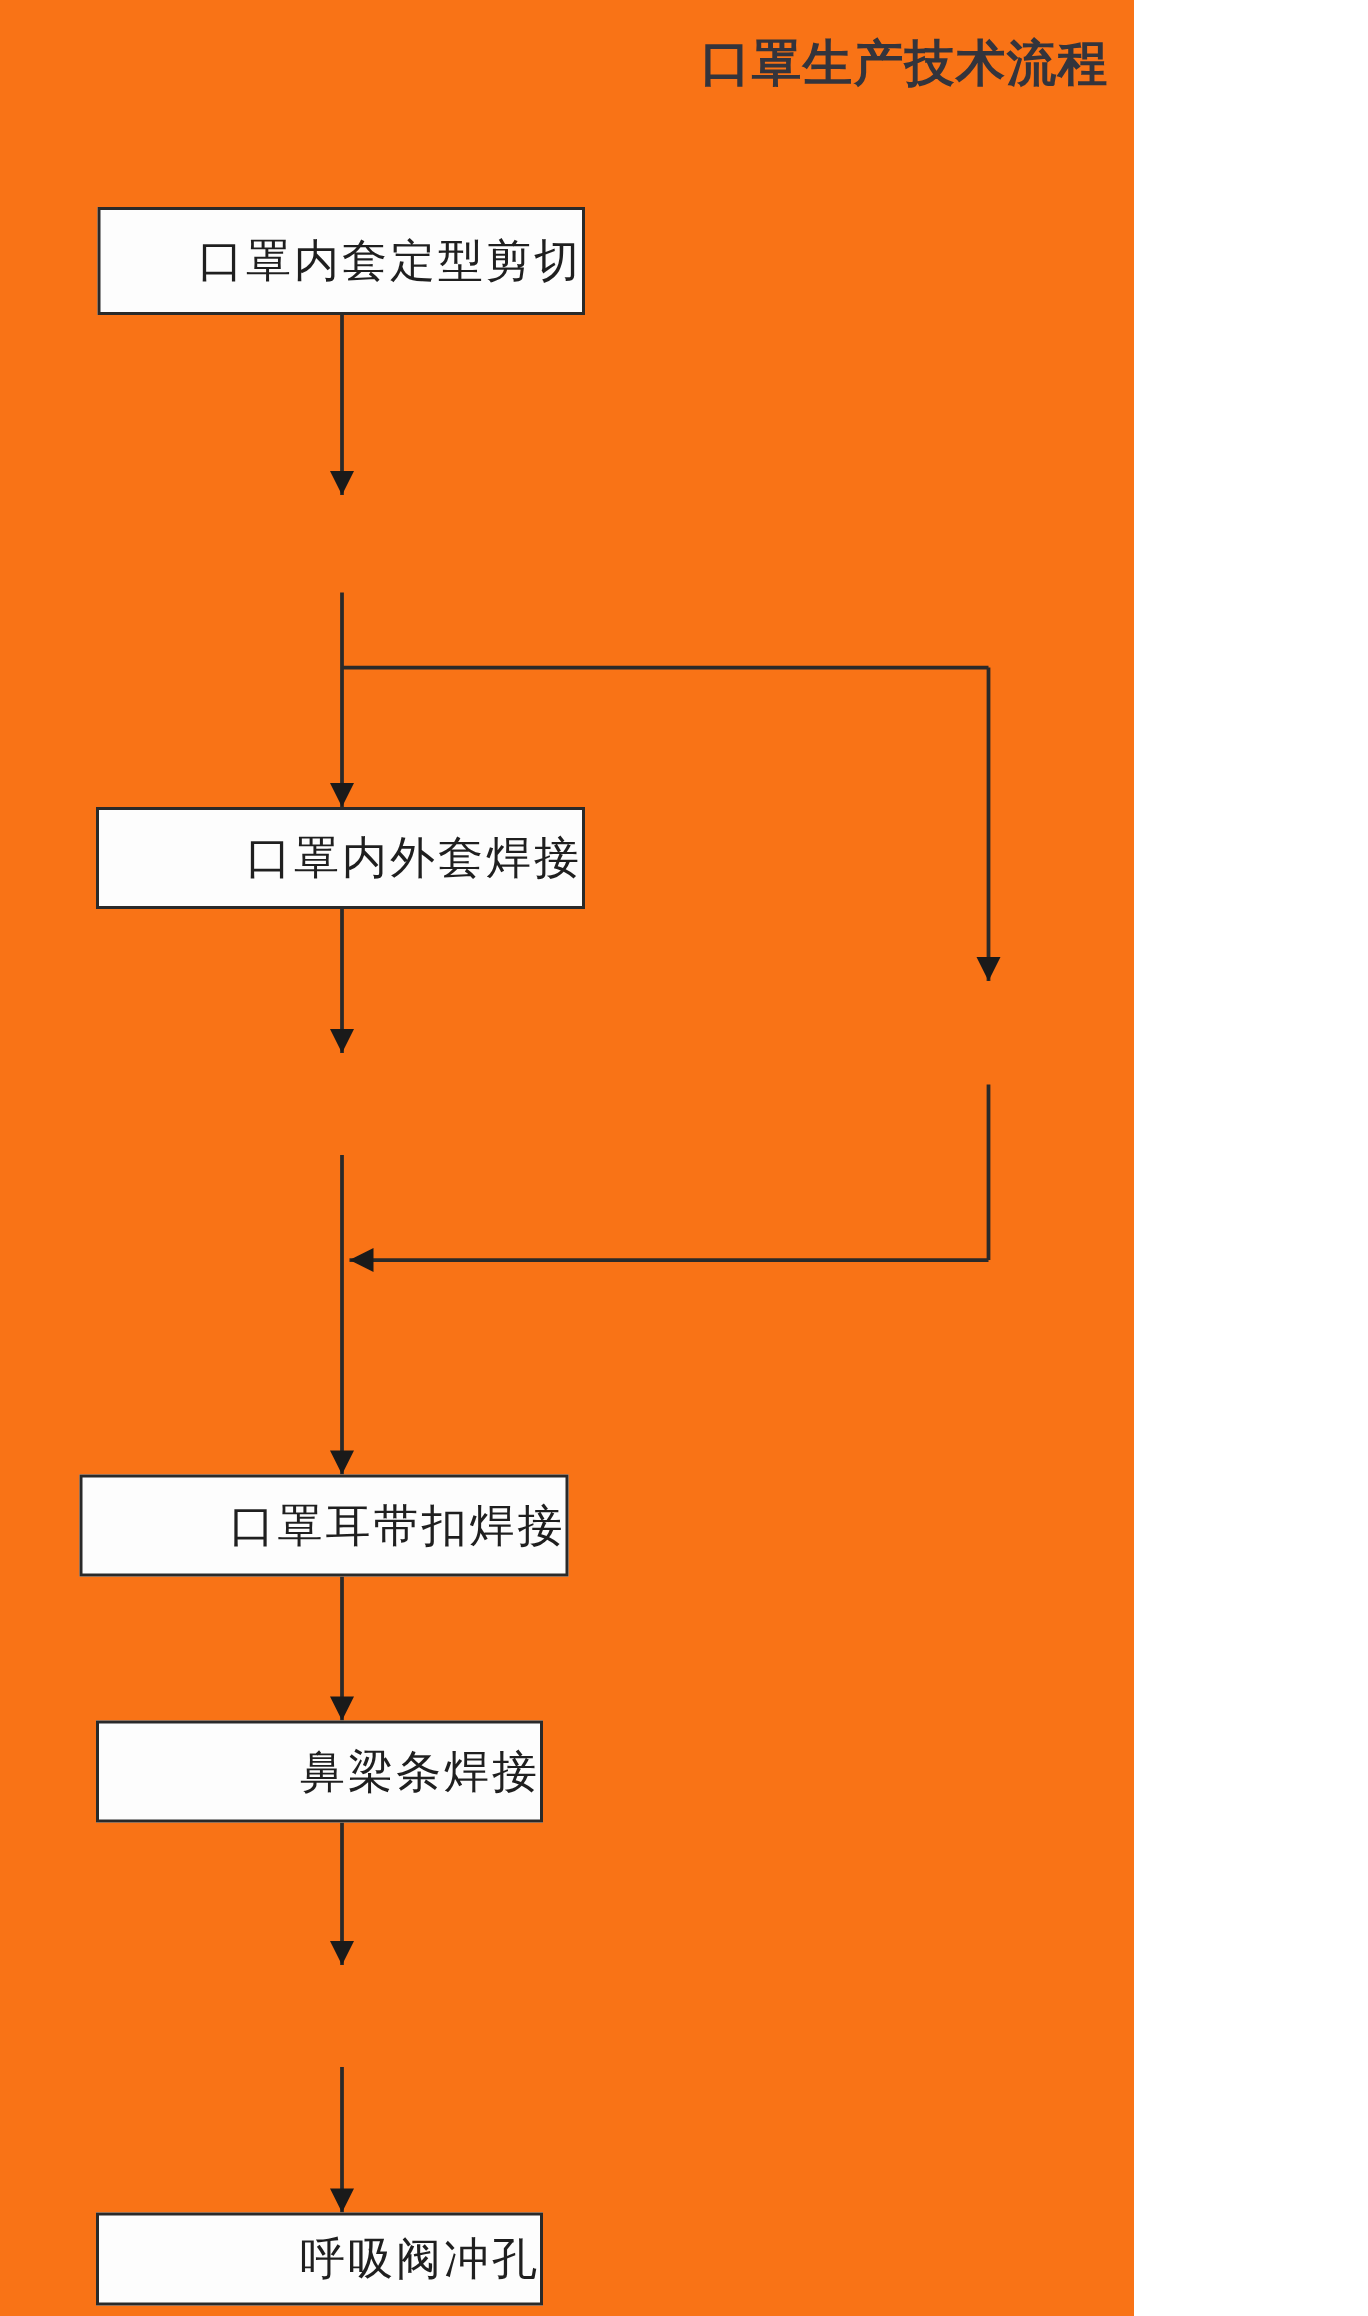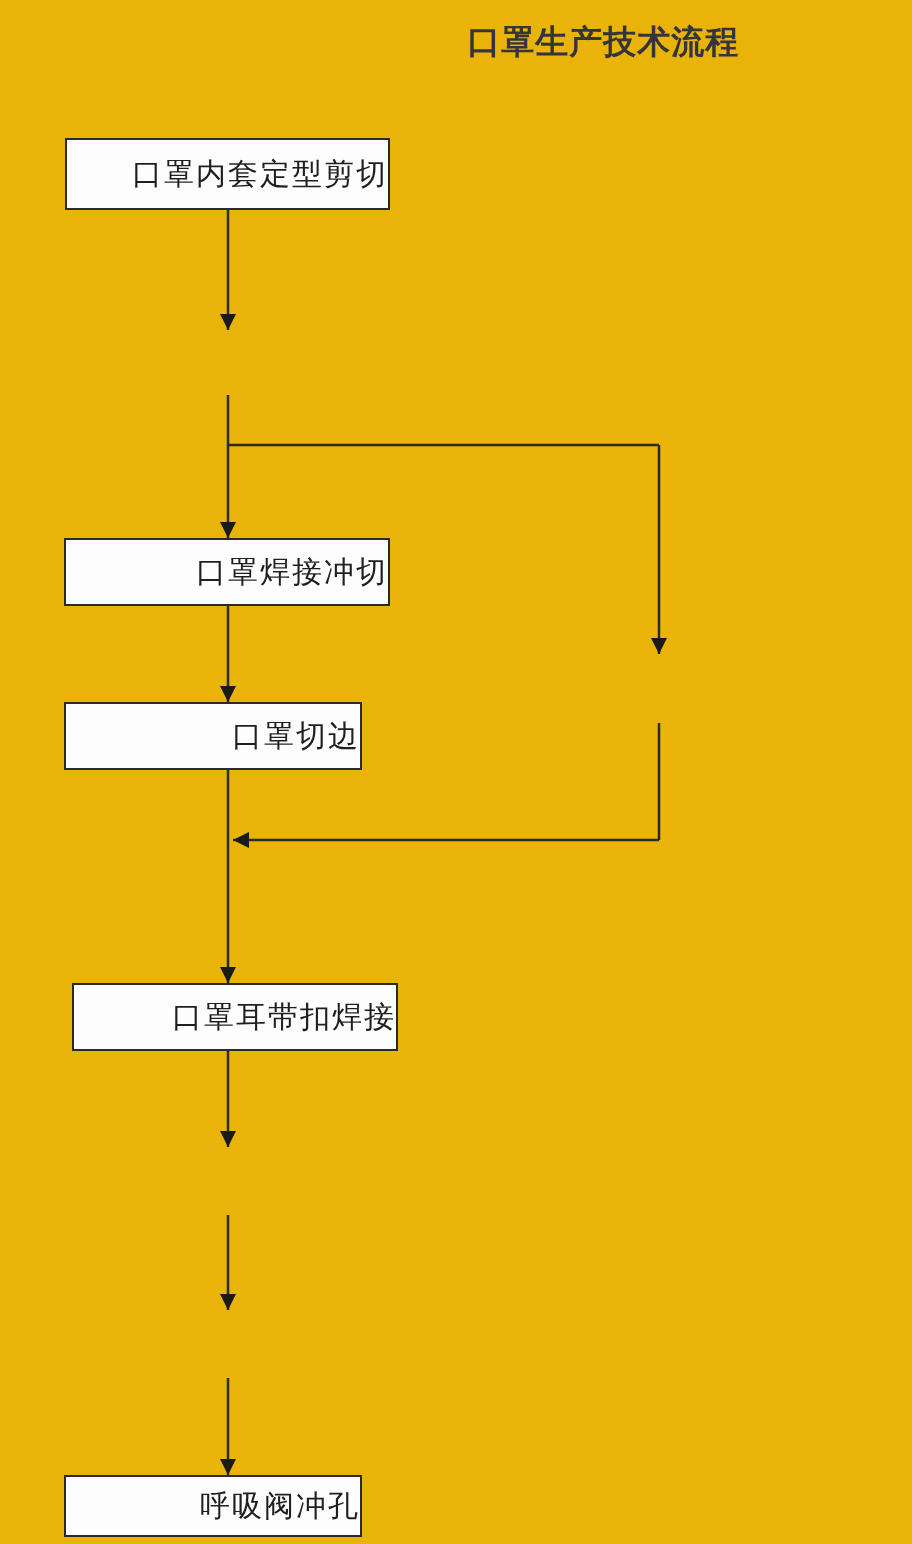--- a/index.html
+++ b/index.html
@@ -2,23 +2,23 @@
 <html><head>
 <meta charset="utf-8">
 <style>
   html, body {
     margin: 0;
     padding: 0;
     background: #ffffff;
   }
   #canvas {
     position: relative;
-    width: 912px;
+    width: 756px;
     height: 1544px;
-    background: #eab308;
+    background: #f97316;
     font-family: "Liberation Sans", "DejaVu Sans", sans-serif;
     overflow: hidden;
   }
   .diagram-title {
     position: absolute;
     left: 456px;
     top: 20px;
     transform: translateX(-18%);
     width: 460px;
     text-align: center;
@@ -97,31 +97,31 @@
     <line x1="228" y1="1378" x2="228" y2="1475"></line>
     <polygon points="220,1459 236,1459 228,1475"></polygon>
   </svg>
 
   <div class="node" style="left:65px; top:138px; width:325px; height:72px">
     <span>口罩内套定型剪切</span>
   </div>
 
 
   <div class="node" style="left:64px; top:538px; width:326px; height:68px">
-    <span>口罩焊接冲切</span>
-  </div>
-
-  <div class="node" style="left:64px; top:702px; width:298px; height:68px">
-    <span>口罩切边</span>
+    <span>口罩内外套焊接</span>
   </div>
 
 
-  <div class="node" style="left:72px; top:983px; width:326px; height:68px">
+
+  <div class="node" style="left:53px; top:983px; width:326px; height:68px">
     <span>口罩耳带扣焊接</span>
   </div>
 
+  <div class="node" style="left:64px; top:1147px; width:298px; height:68px">
+    <span>鼻梁条焊接</span>
+  </div>
 
 
   <div class="node" style="left:64px; top:1475px; width:298px; height:62px">
     <span>呼吸阀冲孔</span>
   </div>
 
 </div>
 
 </body></html>

